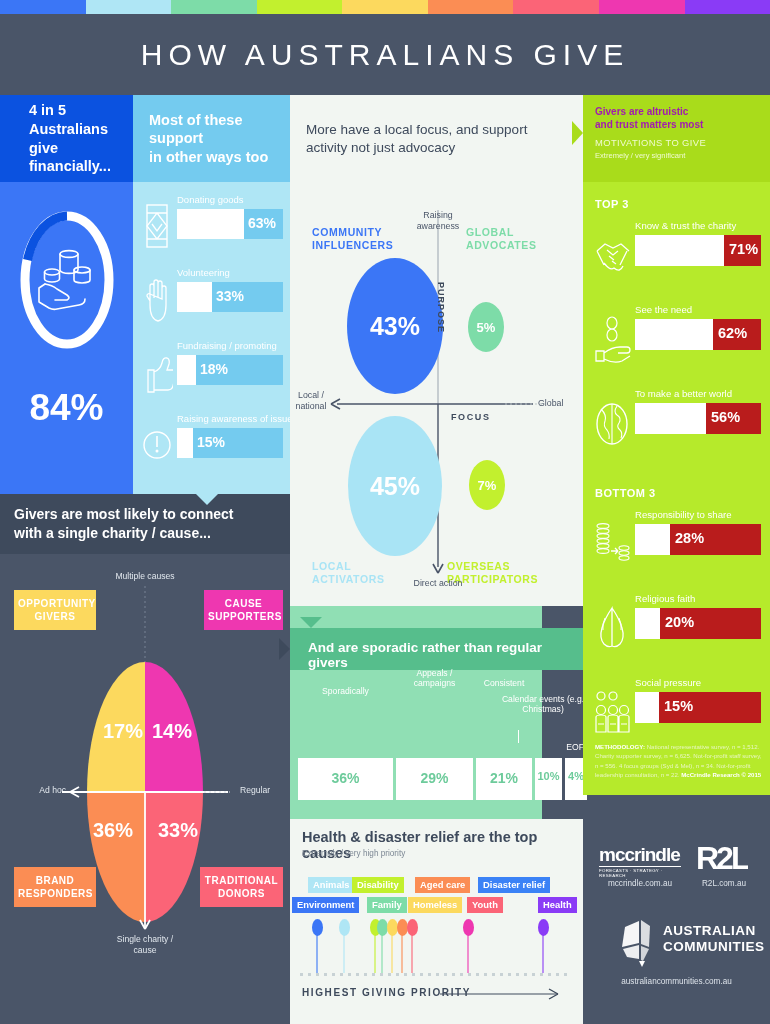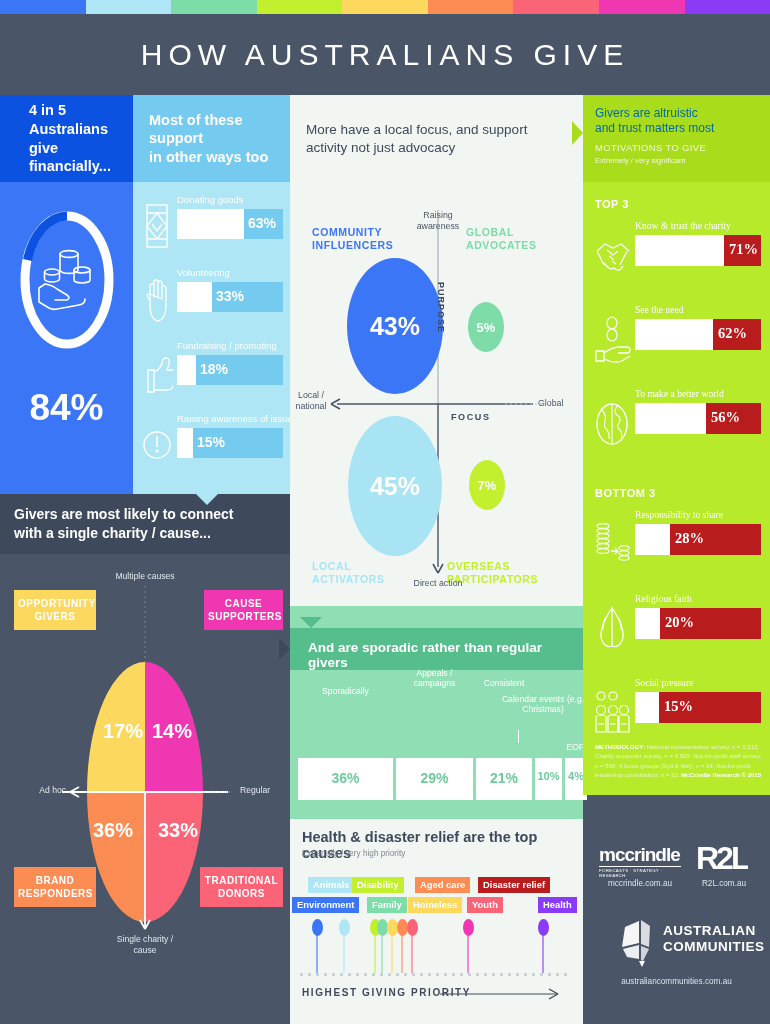--- a/index.html
+++ b/index.html
@@ -53,41 +53,41 @@
   #panelC .t { position:absolute; left:14px; top:11px; color:#fff; font-size:14px; font-weight:bold; line-height:1.33; }
 
   
   #panelD { position:absolute; left:0; top:554px; width:290px; height:470px; background:#4A5568; }
 
   
   #panelE { position:absolute; left:290px; top:182px; width:293px; height:424px; background:#F2F6F2; }
   .dotgrid { background-image:radial-gradient(#D8E2E4 .7px, transparent .7px); background-size:7px 7px; }
 
   
-  #panelF { position:absolute; left:290px; top:606px; width:293px; height:213px; background:#90DFB4; }
+  #panelF { position:absolute; left:290px; top:606px; width:252px; height:213px; background:#90DFB4; }
   #panelF .head { position:absolute; left:0; top:22px; width:293px; height:42px; background:#56BE8C; }
   #panelF .head span { position:absolute; left:18px; top:12px; color:#fff; font-size:13.5px; font-weight:bold; }
   .fcell { position:absolute; background:#fff; height:42px; }
   .fcellv { position:absolute; top:12px; width:100%; text-align:center; color:#6DCB9B; font-size:14px; font-weight:bold; }
   .flabel { position:absolute; color:#FFFFFF; font-size:8.6px; text-align:center; line-height:1.2; }
 
   
   #panelG { position:absolute; left:290px; top:819px; width:293px; height:205px; background:#F2F6F2; }
   #panelG .gh { position:absolute; left:12px; top:10px; color:#3E4A5C; font-size:14.5px; font-weight:bold; }
   #panelG .gs { position:absolute; left:12px; top:30px; color:#7C8794; font-size:8.2px; }
   .ctag { position:absolute; color:#fff; font-size:9.4px; font-weight:bold; padding:2px 5px 3px 5px; white-space:nowrap; }
   .lolli-stem { position:absolute; width:2px; background:#C9D4D6; }
   .lolli-head { position:absolute; width:11px; height:17px; border-radius:50%; }
   #panelG .hgp { position:absolute; left:12px; top:168px; color:#3E4A5C; font-size:10px; font-weight:bold; letter-spacing:1.6px; }
 
   
   #panelH { position:absolute; left:583px; top:95px; width:187px; height:700px; background:#B6EA2B; }
   #panelH .hd { position:absolute; left:0; top:0; width:187px; height:87px; background:#A9DC1B; }
   .gsec { position:absolute; left:12px; font-size:11px; font-weight:bold; color:#fff; letter-spacing:.5px; }
-  .grow { position:absolute; left:10px; width:168px; height:68px;font-family:Liberation Serif, serif; }
+  .grow { position:absolute; left:10px; width:168px; height:68px; }
   .gicon { position:absolute; left:0; top:6px; width:38px; height:56px; }
   .glabel { position:absolute; left:42px; top:0; font-size:9.6px; color:#FFFFFF; white-space:nowrap; }
   .gtrack { position:absolute; left:42px; top:15px; height:31px; width:126px; background:#b91c1c; }
   .gfill  { position:absolute; left:0; top:0; height:31px; background:#FFFFFF; }
   .gval   { position:absolute; top:6px; font-size:14.5px; font-weight:bold; color:#FFFFFF; }
   #methodology { position:absolute; left:595px; top:742px; width:170px; font-size:6.1px; line-height:1.55; color:#E8F6C0; }
   #methodology b { color:#fff; }
 
   
   #panelI { position:absolute; left:583px; top:819px; width:187px; height:205px; background:#4A5568; }
@@ -386,21 +386,21 @@
     <div class="gh">Health &amp; disaster relief are the top causes</div>
     <div class="gs">Extremely / very high priority</div>
     <div id="cause-tags">
         <div class="ctag" style="background: rgb(59, 118, 246); left: 2px; top: 78px;">Environment</div>
         <div class="ctag" style="background: rgb(175, 230, 245); left: 18px; top: 58px;">Animals</div>
         <div class="ctag" style="background: rgb(194, 240, 46); left: 62px; top: 58px;">Disability</div>
         <div class="ctag" style="background: rgb(125, 220, 168); left: 77px; top: 78px;">Family</div>
         <div class="ctag" style="background: rgb(252, 217, 94); left: 118px; top: 78px;">Homeless</div>
         <div class="ctag" style="background: rgb(251, 141, 84); left: 125px; top: 58px;">Aged care</div>
         <div class="ctag" style="background: rgb(251, 100, 119); left: 177px; top: 78px;">Youth</div>
-        <div class="ctag" style="background: #b91c1c; left: 188px; top: 58px;">Disaster relief</div>
+        <div class="ctag" style="background: #3b82f6; left: 188px; top: 58px;">Disaster relief</div>
         <div class="ctag" style="background: rgb(138, 59, 246); left: 248px; top: 78px;">Health</div>
       </div>
     <div id="lollipops">
         <div class="lolli-stem" style="left: 26px; top: 106px; height: 48px; background: rgb(59, 118, 246); opacity: 0.55;"></div>
         <div class="lolli-head" style="left: 22px; top: 100px; background: rgb(59, 118, 246);"></div>
         <div class="lolli-stem" style="left: 53px; top: 106px; height: 48px; background: rgb(175, 230, 245); opacity: 0.55;"></div>
         <div class="lolli-head" style="left: 49px; top: 100px; background: rgb(175, 230, 245);"></div>
         <div class="lolli-stem" style="left: 84px; top: 106px; height: 48px; background: rgb(194, 240, 46); opacity: 0.55;"></div>
         <div class="lolli-head" style="left: 80px; top: 100px; background: rgb(194, 240, 46);"></div>
         <div class="lolli-stem" style="left: 91px; top: 106px; height: 48px; background: rgb(125, 220, 168); opacity: 0.55;"></div>
@@ -454,21 +454,21 @@
       </svg>
     <div class="hgp">HIGHEST GIVING PRIORITY</div>
     <svg style="position:absolute;left:150px;top:168px;width:130px;height:14px;">
       <line x1="0" y1="7" x2="118" y2="7" stroke="#3E4A5C" stroke-width="1.2"></line>
       <path d="M118 7 l-9 -5 M118 7 l-9 5" stroke="#3E4A5C" stroke-width="1.4" fill="none"></path>
     </svg>
   </div>
 
   <div id="panelH">
     <div class="hd" style="padding:11px 0 0 12px;">
-      <div style="color:#0369a1;font-size:12px;font-weight:normal;line-height:1.28;">
+      <div style="color:#a21caf;font-size:10px;font-weight:bold;line-height:1.28;">
         <div>Givers are altruistic</div>
         <div>and trust matters most</div>
       </div>
       <div style="color:#F0FBD0;font-size:9.4px;margin-top:5px;letter-spacing:.4px;">MOTIVATIONS TO GIVE</div>
       <div style="color:#F0FBD0;font-size:7.6px;margin-top:3px;">Extremely / very significant</div>
     </div>
     <div class="chev-r" style="left:-11px;top:26px;border-left:11px solid #A9DC1B;"></div>
 
     <div class="gsec" style="top:103px;">TOP 3</div>
     <div id="top3rows" style="position: absolute; left: 0px; top: 0px; width: 187px;">

